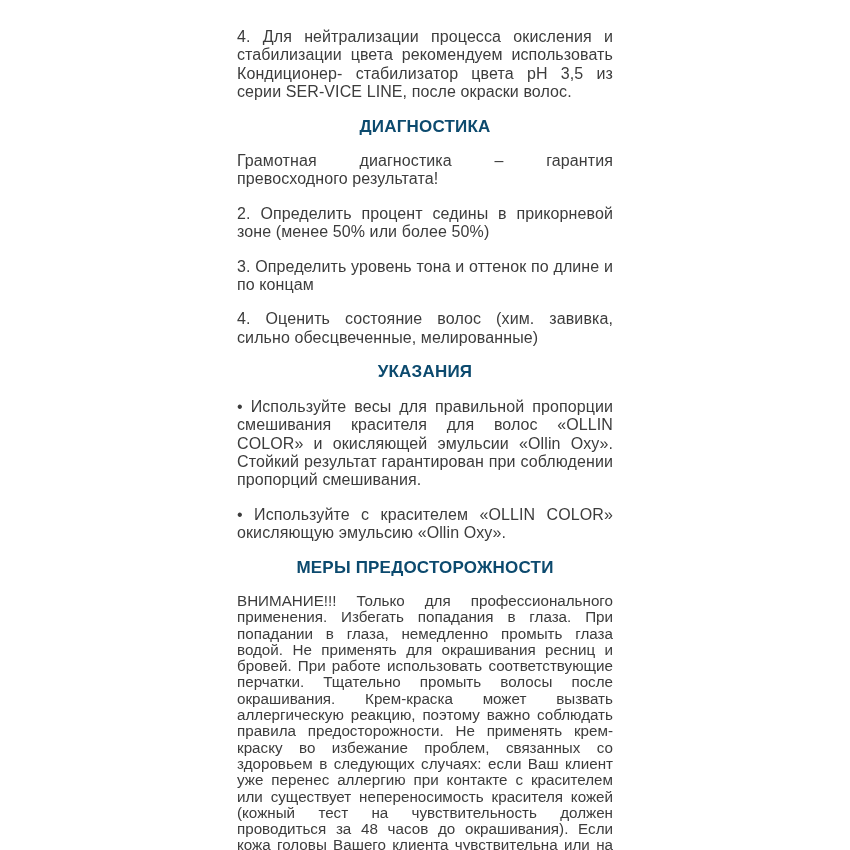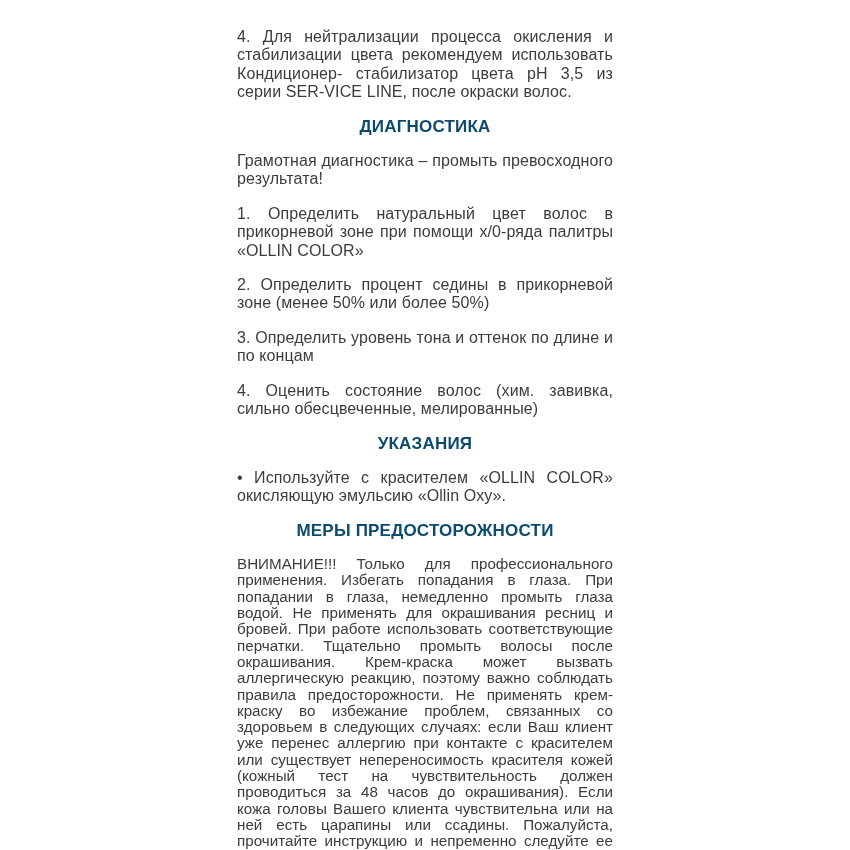--- a/index.html
+++ b/index.html
@@ -51,29 +51,29 @@
 <body>
 
 <div class="page">
 
   <section>
     <p>4. Для нейтрализации процесса окисления и стабилизации цвета рекомендуем использовать Кондиционер- стабилизатор цвета pH 3,5 из серии SER-VICE LINE, после окраски волос.</p>
   </section>
 
   <section>
     <h2>ДИАГНОСТИКА</h2>
-    <p>Грамотная диагностика – промыть превосходного результата!</p>
-    <p>1. Определить натуральный цвет волос в прикорневой зоне при помощи х/0-ряда палитры «OLLIN COLOR»</p>
+    <p>Грамотная диагностика – гарантия превосходного результата!</p>
     <p>2. Определить процент седины в прикорневой зоне (менее 50% или более 50%)</p>
     <p>3. Определить уровень тона и оттенок по длине и по концам</p>
     <p>4. Оценить состояние волос (хим. завивка, сильно обесцвеченные, мелированные)</p>
   </section>
 
   <section>
     <h2>УКАЗАНИЯ</h2>
+    <p>• Используйте весы для правильной пропорции смешивания красителя для волос «OLLIN COLOR» и окисляющей эмульсии «Ollin Oxy». Стойкий результат гарантирован при соблюдении пропорций смешивания.</p>
     <p>• Используйте с красителем «OLLIN COLOR» окисляющую эмульсию «Ollin Oxy».</p>
   </section>
 
   <section class="dense">
     <h2>МЕРЫ ПРЕДОСТОРОЖНОСТИ</h2>
     <p>ВНИМАНИЕ!!! Только для профессионального применения. Избегать попадания в глаза. При попадании в глаза, немедленно промыть глаза водой. Не применять для окрашивания ресниц и бровей. При работе использовать соответствующие перчатки. Тщательно промыть волосы после окрашивания. Крем-краска может вызвать аллергическую реакцию, поэтому важно соблюдать правила предосторожности. Не применять крем-краску во избежание проблем, связанных со здоровьем в следующих случаях: если Ваш клиент уже перенес аллергию при контакте с красителем или существует непереносимость красителя кожей (кожный тест на чувствительность должен проводиться за 48 часов до окрашивания). Если кожа головы Вашего клиента чувствительна или на ней есть царапины или ссадины. Пожалуйста, прочитайте инструкцию и непременно следуйте ее указаниям. Дата изготовления: смотри на упаковке. Срок годности: 36 мес. Изготовитель: ООО “Технология”. 109202, г. Москва, ул. 1-я Фрезерная, дом 2/1, стр. 1., тел. +7(495)120-10-10</p>
   </section>
 
 </div>
 

